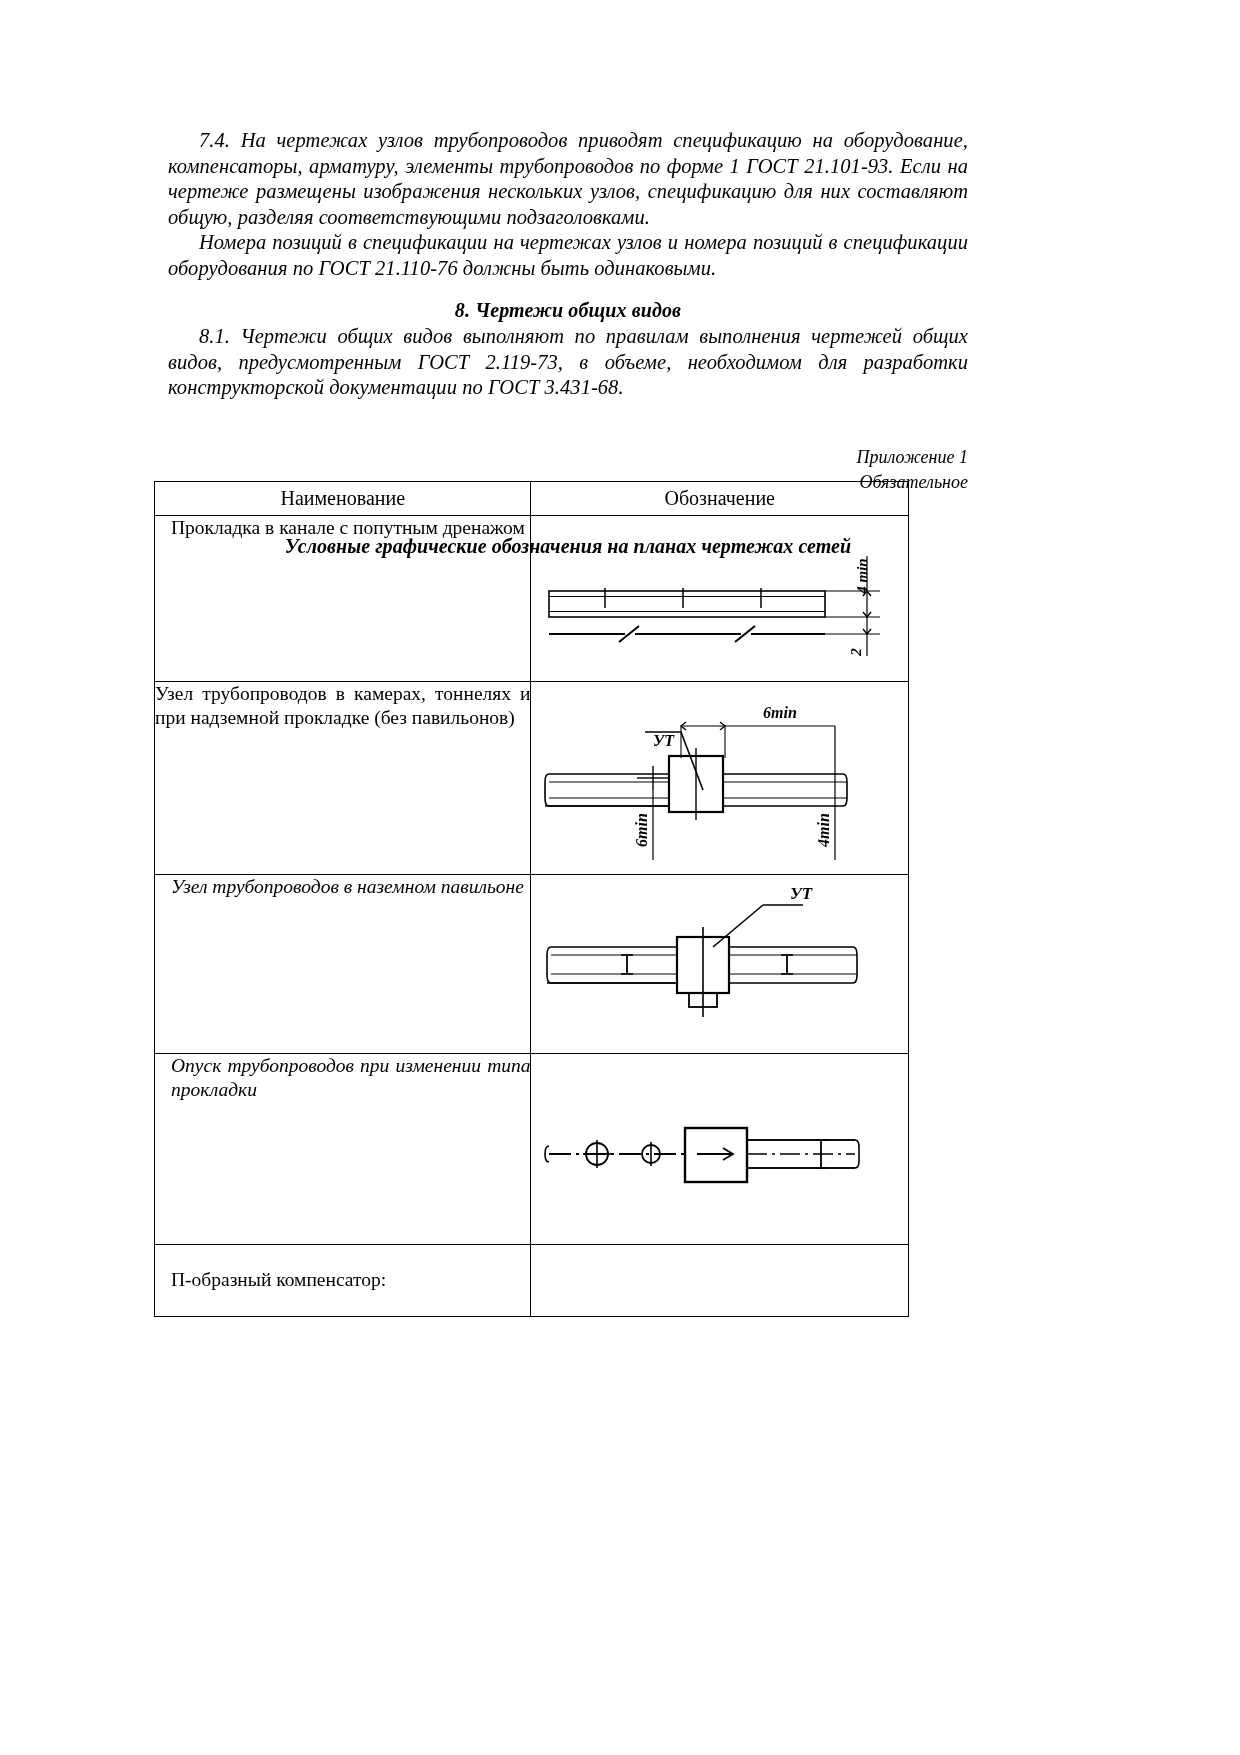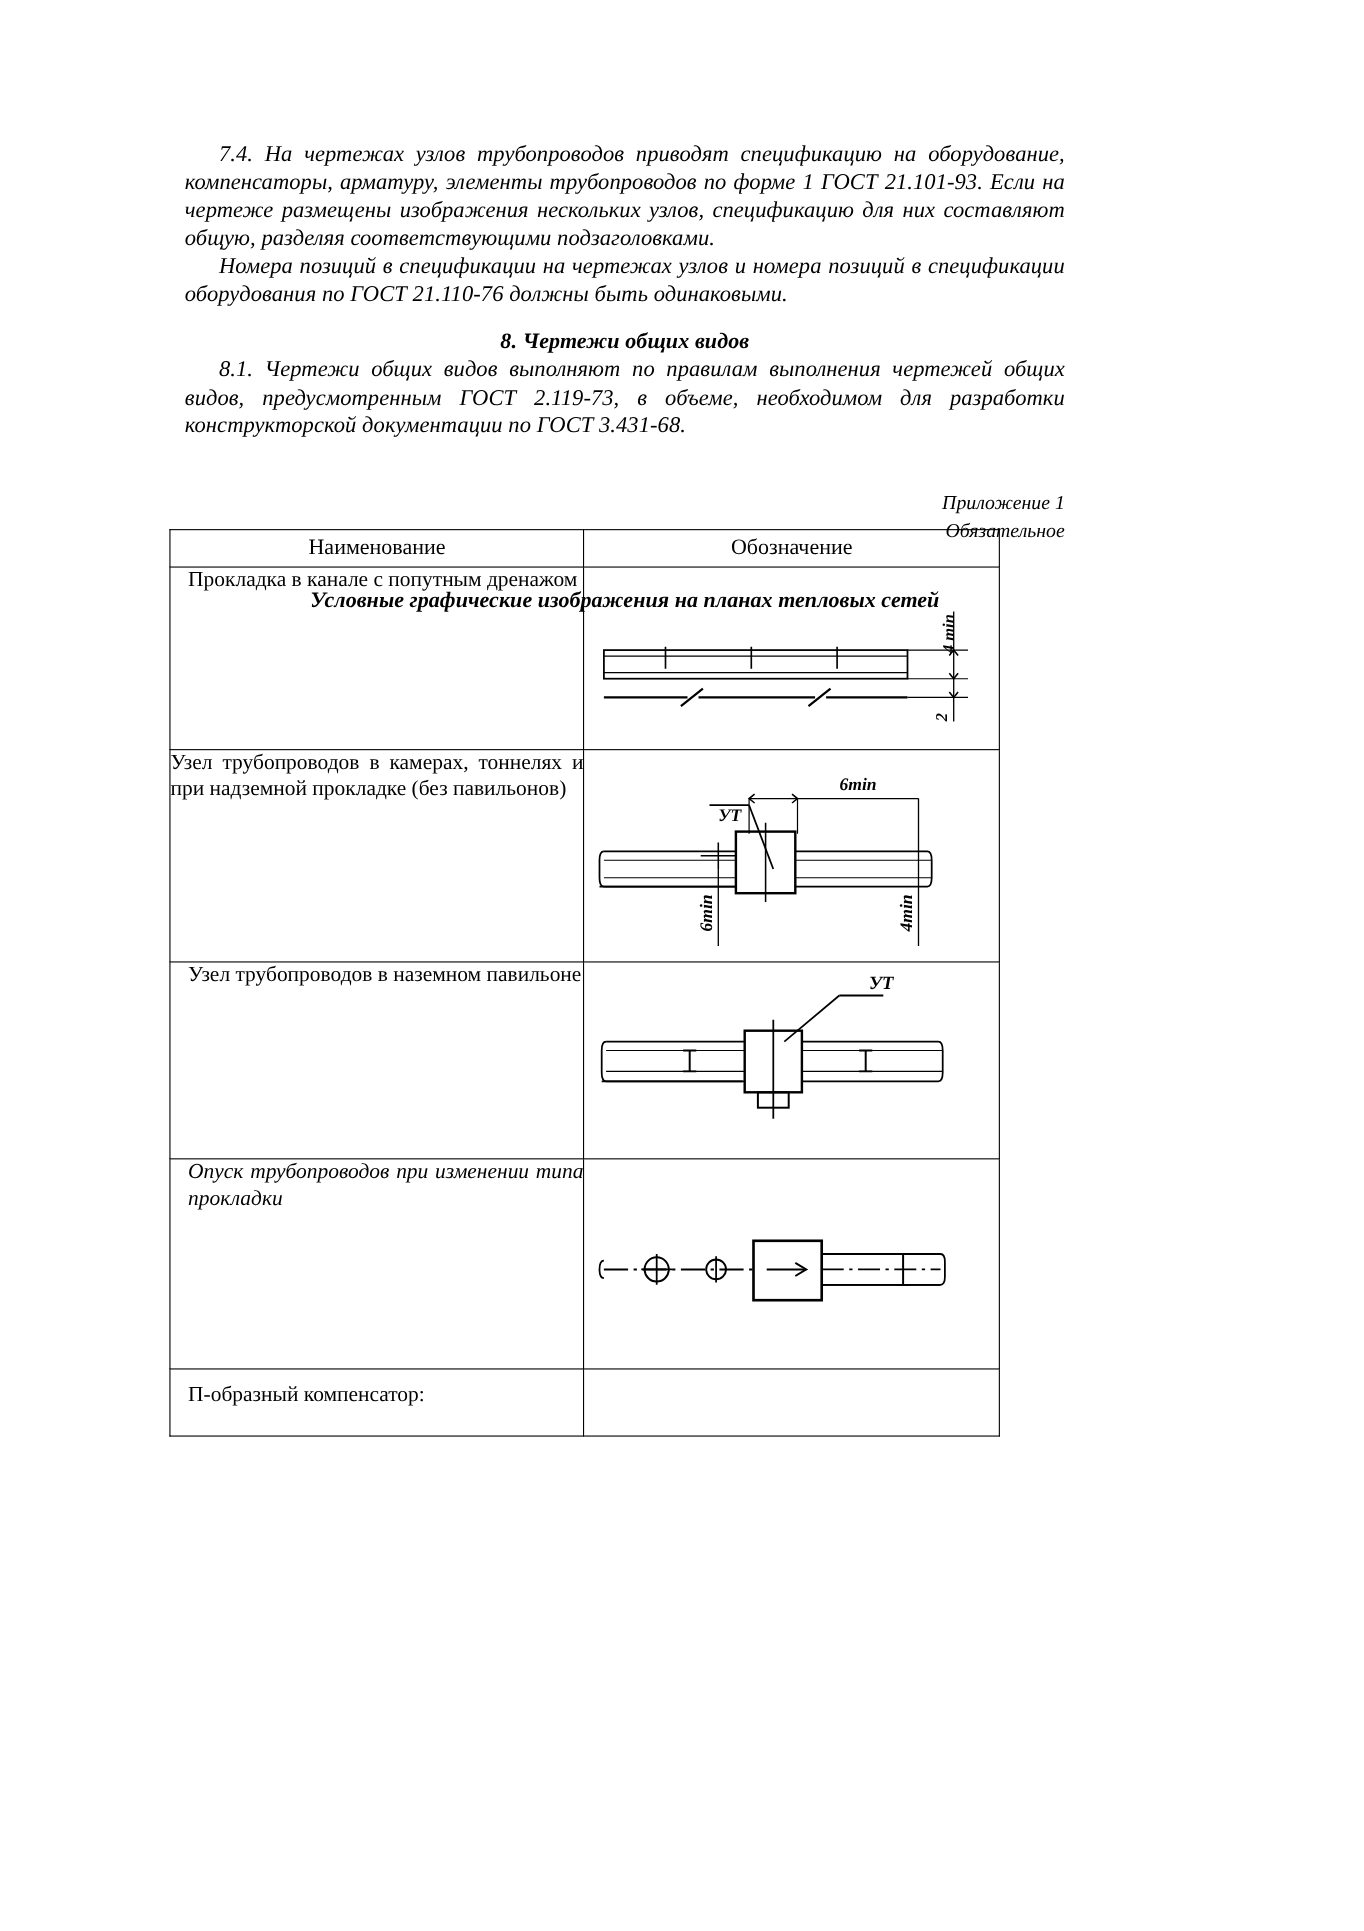--- a/index.html
+++ b/index.html
@@ -92,41 +92,41 @@
   }
   td.name.centered-pad { padding-left: 16px; }
   td.sym {
     text-align: center;
     vertical-align: middle;
     position: relative;
   }
   .col-a { width: 376px; }
   .col-b { width: 377px; }
   .fig { display: block; margin: 0 auto; }
-  .last-row td.name { padding-top: 12px; padding-bottom: 8px; }
+  .last-row td.name { padding-top: 23px; padding-bottom: 8px; }
 </style>
 </head>
 <body>
 
 <div class="page">
 
   <div class="content">
     <p class="body">7.4. На чертежах узлов трубопроводов приводят спецификацию на оборудование, компенсаторы, арматуру, элементы трубопроводов по форме 1 ГОСТ 21.101-93. Если на чертеже размещены изображения нескольких узлов, спецификацию для них составляют общую, разделяя соответствующими подзаголовками.</p>
     <p class="body tight">Номера позиций в спецификации на чертежах узлов и номера позиций в спецификации оборудования по ГОСТ 21.110-76 должны быть одинаковыми.</p>
 
     <div class="sec-head">8. Чертежи общих видов</div>
 
     <p class="body">8.1. Чертежи общих видов выполняют по правилам выполнения чертежей общих видов, предусмотренным ГОСТ 2.119-73, в объеме, необходимом для разработки конструкторской документации по ГОСТ 3.431-68.</p>
 
     <div class="appendix">
       <div>Приложение 1</div>
       <div class="app-l2">Обязательное</div>
     </div>
 
-    <div class="table-title">Условные графические изображения на планах тепловых сетей</div>
+    <div class="table-title">Условные графические обозначения на планах чертежах сетей</div>
   </div>
 
   <table class="symbols">
     <colgroup>
       <col class="col-a">
         <col class="col-b">
     </colgroup>
     <thead>
       <tr>
         <th class="hdr">Наименование</th>
@@ -212,21 +212,21 @@
             </g>
             <text x="118" y="64" font-family="'Liberation Serif',serif" font-size="16" font-style="italic" font-weight="bold" text-anchor="start">УТ</text>
             <text x="245" y="36" font-family="'Liberation Serif',serif" font-size="16" font-style="italic" font-weight="bold" text-anchor="middle">6min</text>
             <text x="112" y="148" font-family="'Liberation Serif',serif" font-size="16" font-style="italic" font-weight="bold" transform="rotate(-90 112 148)" text-anchor="middle">6min</text>
             <text x="294" y="148" font-family="'Liberation Serif',serif" font-size="16" font-style="italic" font-weight="bold" transform="rotate(-90 294 148)" text-anchor="middle">4min</text>
           </svg>
         </td>
       </tr>
 
       <tr>
-        <td class="name centered-pad" style="height:178px;">Узел трубопроводов в наземном павильоне</td>
+        <td class="name centered-pad" style="height:178px;font-style:italic;">Узел трубопроводов в наземном павильоне</td>
         <td class="sym">
           <svg class="fig" width="370" height="178" viewBox="0 0 370 178">
             <g stroke="#000" fill="none" stroke-width="1.6">
 
               <path d="M16,72 q-4,0 -4,8 v20 q0,8 4,8 h124"></path>
               <line x1="16" y1="72" x2="142" y2="72"></line>
               <line x1="12" y1="108" x2="142" y2="108"></line>
               <line x1="16" y1="80" x2="142" y2="80" stroke-width="1"></line>
               <line x1="16" y1="99" x2="142" y2="99" stroke-width="1"></line>
 

